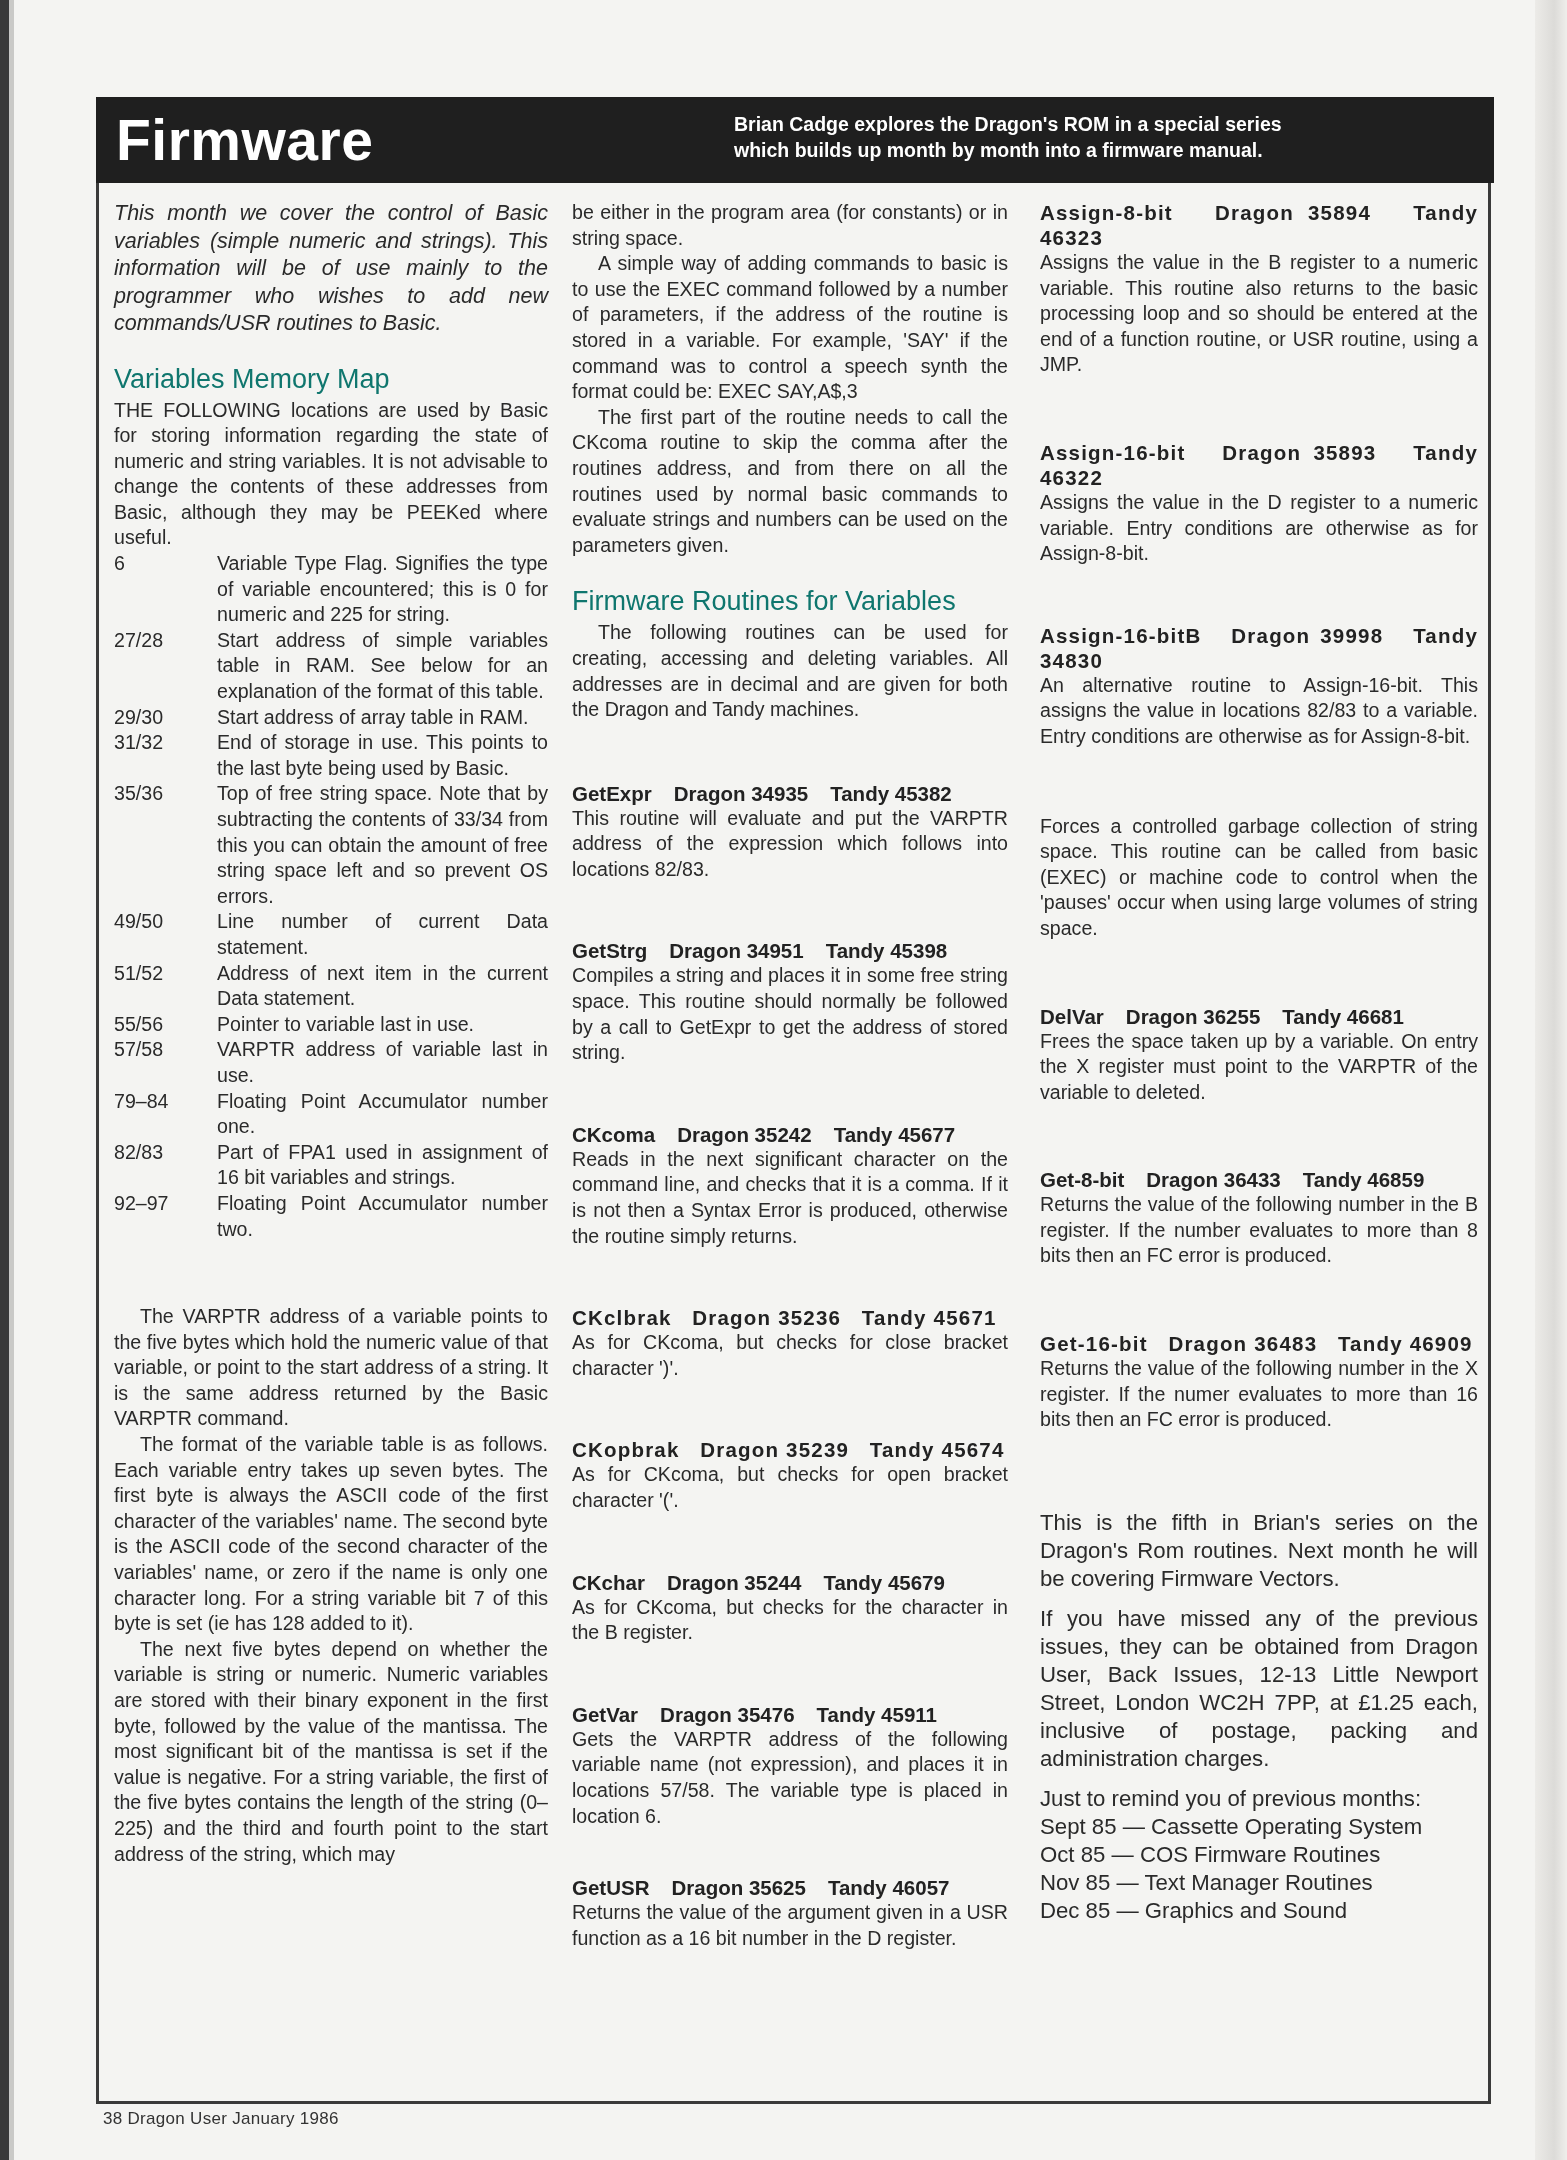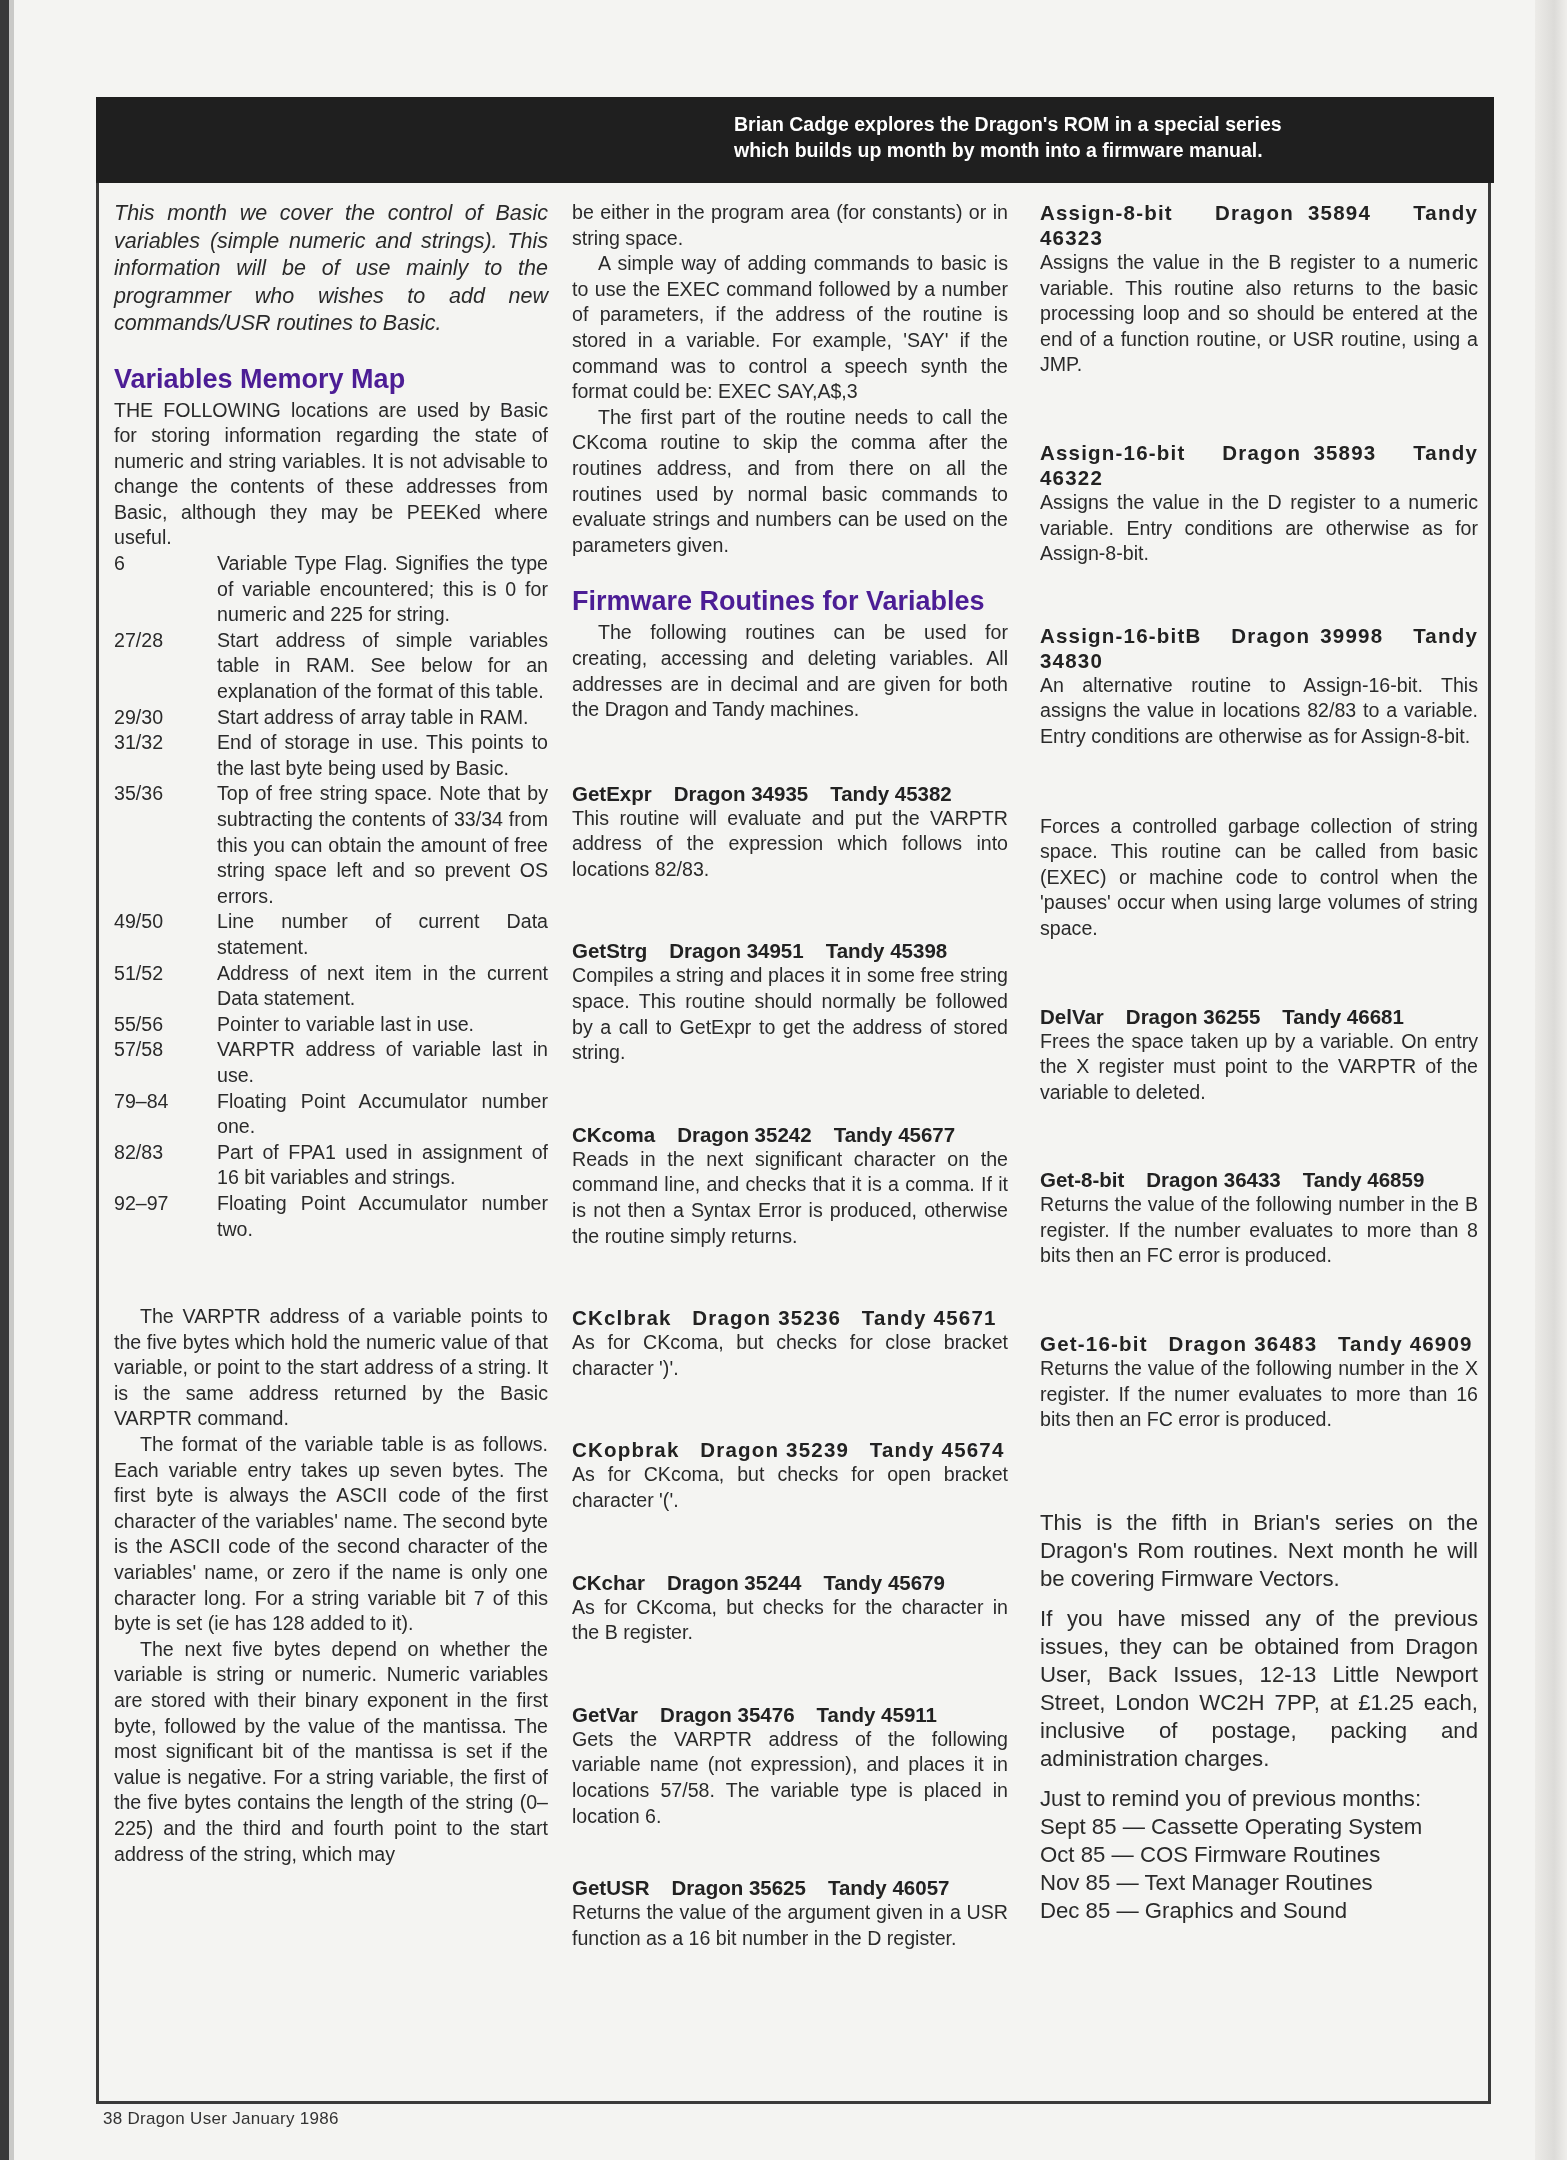--- a/index.html
+++ b/index.html
@@ -27,21 +27,21 @@
   .frame {
     position:absolute; left:96px; top:183px; width:1395px; height:1921px;
     border-left:3px solid #3a3a3a; border-right:3px solid #3a3a3a; border-bottom:3px solid #3a3a3a;
     box-sizing:border-box;
   }
   .col { position:absolute; top:200px; font-size:19.6px; line-height:25.6px; text-align:justify; }
   .col1 { left:114px; width:434px; }
   .col2 { left:572px; width:436px; }
   .col3 { left:1040px; width:438px; }
   .intro { font-style:italic; font-size:21.5px; line-height:27.5px; margin:0 0 26px 0; }
-  h2 { font-size:27px; font-weight:bold; line-height:31px; margin:0 0 3px 0; color:#4c1d95; }
+  h2 { font-size:27px; font-weight:normal; line-height:31px; margin:0 0 3px 0; color:#0f766e; }
   p { margin:0; }
   .indent { text-indent:26px; }
   .mem { display:flex; }
   .mem .addr { width:76px; flex:none; text-align:left; }
   .mem .desc { flex:1;margin-left:27px; }
   .routine { margin-top:56px; }
   .routine.first { margin-top:58px; }
   .rhead { font-weight:bold; font-size:20.5px; line-height:25px; color:#222; word-spacing:0; }
   .rhead.spread { text-align:justify; text-align-last:left; letter-spacing:1.2px; }
   .rhead .gap { display:inline-block; width:22px; }
@@ -52,20 +52,21 @@
   }
 </style>
 </head>
 <body>
 
 <div class="spine"></div>
 <div class="spine2"></div>
 <div class="rightedge"></div>
 
 <div class="banner">
+  <div class="banner-title">Firmware</div>
   <div class="banner-sub">
     <div>Brian Cadge explores the Dragon's ROM in a special series</div>
     <div>which builds up month by month into a firmware manual.</div>
   </div>
 </div>
 
 <div class="frame"></div>
 
 <div class="col col1">
   <p class="intro">This month we cover the control of Basic variables (simple numeric and strings). This information will be of use mainly to the programmer who wishes to add new commands/USR routines to Basic.</p>

